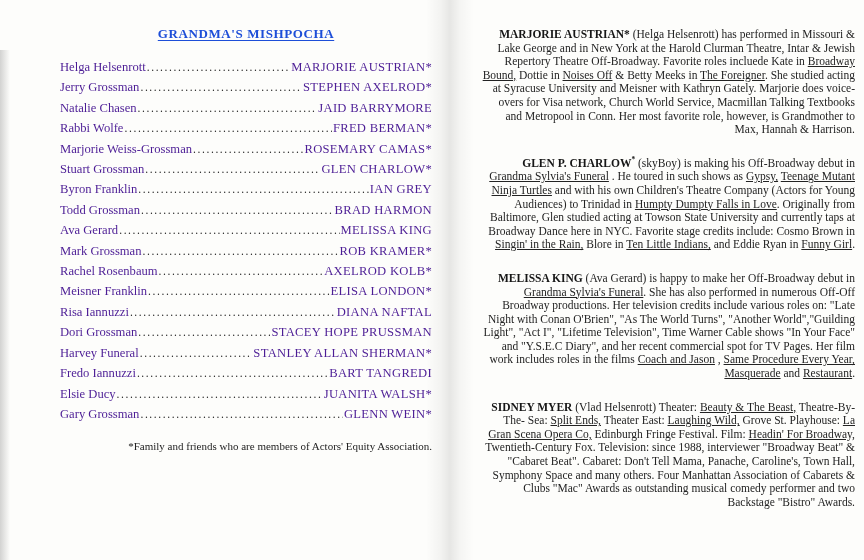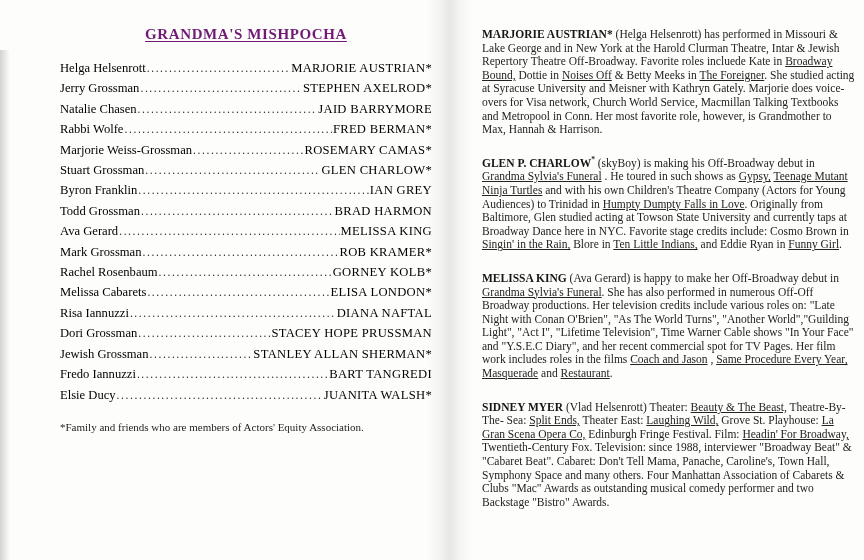--- a/index.html
+++ b/index.html
@@ -21,47 +21,47 @@
   .fold{
     position:absolute;left:426px;top:0;width:48px;height:560px;
     background:linear-gradient(90deg,rgba(0,0,0,0) 0%,rgba(0,0,0,0.04) 30%,rgba(0,0,0,0.09) 50%,rgba(0,0,0,0.03) 72%,rgba(0,0,0,0) 100%);
     pointer-events:none;
   }
   
   .left-page{
     position:absolute;left:60px;top:26px;width:372px;
   }
   .program-title{
-    text-align:center;font-weight:bold;font-size:15px;letter-spacing:0.6px;
+    text-align:center;font-weight:bold;font-size:13px;letter-spacing:0.6px;
     text-decoration:underline;text-underline-offset:2px;
-    margin:0 0 15px 0;color:#701a75;
+    margin:0 0 15px 0;color:#1d4ed8;
   }
   .cast-list{width:100%;}
   .cast-row{
     display:flex;align-items:baseline;line-height:20.4px;font-size:12.6px;
-    white-space:nowrap;color:#000000;
+    white-space:nowrap;color:#4c1d95;
   }
   .character{white-space:nowrap;}
   .dots{
     flex:1;overflow:hidden;white-space:nowrap;margin:0 1px;
     letter-spacing:1.6px;font-size:11.5px;color:#2c2c2c;
   }
   .dots::after{
     content:"..........................................................................................................................................";
   }
   .actor{white-space:nowrap;letter-spacing:0.3px;}
   .footnote{
-    text-align:left;font-size:11px;margin-top:16px;color:#232323;
+    text-align:right;font-size:11px;margin-top:16px;color:#232323;
   }
   
   .right-page{
     position:absolute;left:482px;top:28px;width:373px;
     font-size:11.5px;line-height:13.6px;color:#232323;
   }
-  .bio{margin:0 0 20px 0;}
+  .bio{margin:0 0 20px 0;text-align:right;}
   .bio .bold{font-weight:bold;color:#161616;}
   .bio .und{text-decoration:underline;text-underline-offset:1px;}
   .bio .sup{vertical-align:super;font-size:0.65em;line-height:0;}
 </style>
 </head>
 <body>
 
 <div class="sheet">
   <div class="edge-left"></div>
   <div class="fold"></div>
@@ -115,51 +115,56 @@
           <span class="actor">MELISSA KING</span>
         </div>
         <div class="cast-row">
           <span class="character">Mark Grossman</span>
           <span class="dots"></span>
           <span class="actor">ROB KRAMER*</span>
         </div>
         <div class="cast-row">
           <span class="character">Rachel Rosenbaum</span>
           <span class="dots"></span>
-          <span class="actor">GORNEY KOLB*</span>
+          <span class="actor">AXELROD KOLB*</span>
         </div>
         <div class="cast-row">
-          <span class="character">Melissa Cabarets</span>
+          <span class="character">Meisner Franklin</span>
           <span class="dots"></span>
           <span class="actor">ELISA LONDON*</span>
         </div>
         <div class="cast-row">
           <span class="character">Risa Iannuzzi</span>
           <span class="dots"></span>
           <span class="actor">DIANA NAFTAL</span>
         </div>
         <div class="cast-row">
           <span class="character">Dori Grossman</span>
           <span class="dots"></span>
           <span class="actor">STACEY HOPE PRUSSMAN</span>
         </div>
         <div class="cast-row">
-          <span class="character">Jewish Grossman</span>
+          <span class="character">Harvey Funeral</span>
           <span class="dots"></span>
           <span class="actor">STANLEY ALLAN SHERMAN*</span>
         </div>
         <div class="cast-row">
           <span class="character">Fredo Iannuzzi</span>
           <span class="dots"></span>
           <span class="actor">BART TANGREDI</span>
         </div>
         <div class="cast-row">
           <span class="character">Elsie Ducy</span>
           <span class="dots"></span>
           <span class="actor">JUANITA WALSH*</span>
+        </div>
+        <div class="cast-row">
+          <span class="character">Gary Grossman</span>
+          <span class="dots"></span>
+          <span class="actor">GLENN WEIN*</span>
         </div>
       </div>
     <div class="footnote">*Family and friends who are members of Actors' Equity Association.</div>
   </div>
 
   <div class="right-page">
     <div>
         <p class="bio"><span class="bold ">MARJORIE AUSTRIAN*</span><span> (Helga Helsenrott) has performed in Missouri &amp; Lake George and in New York at the Harold Clurman Theatre, Intar &amp; Jewish Repertory Theatre Off-Broadway.  Favorite roles incluede Kate in </span><span class="und ">Broadway Bound,</span><span> Dottie in </span><span class="und ">Noises Off</span><span> &amp; Betty Meeks in </span><span class="und ">The Foreigner</span><span>.  She studied acting at Syracuse University and Meisner with Kathryn Gately.  Marjorie does voice-overs for Visa network, Church World Service, Macmillan Talking Textbooks and Metropool in Conn.  Her most favorite role, however, is Grandmother to Max, Hannah &amp; Harrison.</span></p>
         <p class="bio"><span class="bold ">GLEN P. CHARLOW</span><span class="bold sup">*</span><span> (skyBoy) is making his Off-Broadway debut in </span><span class="und ">Grandma Sylvia's Funeral</span><span> .  He toured in such shows as </span><span class="und ">Gypsy,</span><span> </span><span class="und ">Teenage Mutant Ninja Turtles</span><span> and with his own Children's Theatre Company (Actors for Young Audiences) to Trinidad in </span><span class="und ">Humpty Dumpty Falls in Love</span><span>.  Originally from Baltimore, Glen studied acting at Towson State University and currently taps at Broadway Dance here in NYC.  Favorite stage credits include: Cosmo Brown in </span><span class="und ">Singin' in the Rain,</span><span> Blore in </span><span class="und ">Ten Little Indians,</span><span> and Eddie Ryan in </span><span class="und ">Funny Girl</span><span>.</span></p>
         <p class="bio"><span class="bold ">MELISSA KING</span><span> (Ava Gerard) is happy to make her Off-Broadway debut in </span><span class="und ">Grandma Sylvia's Funeral</span><span>.  She has also performed in numerous Off-Off Broadway productions.  Her television credits include various roles on: "Late Night with Conan O'Brien", "As The World Turns", "Another World","Guilding Light", "Act I", "Lifetime Television", Time Warner Cable shows "In Your Face" and "Y.S.E.C Diary", and her recent commercial spot for TV Pages.  Her film work includes roles in the films </span><span class="und ">Coach and Jason</span><span> , </span><span class="und ">Same Procedure Every Year,</span><span> </span><span class="und ">Masquerade</span><span> and </span><span class="und ">Restaurant</span><span>.</span></p>

